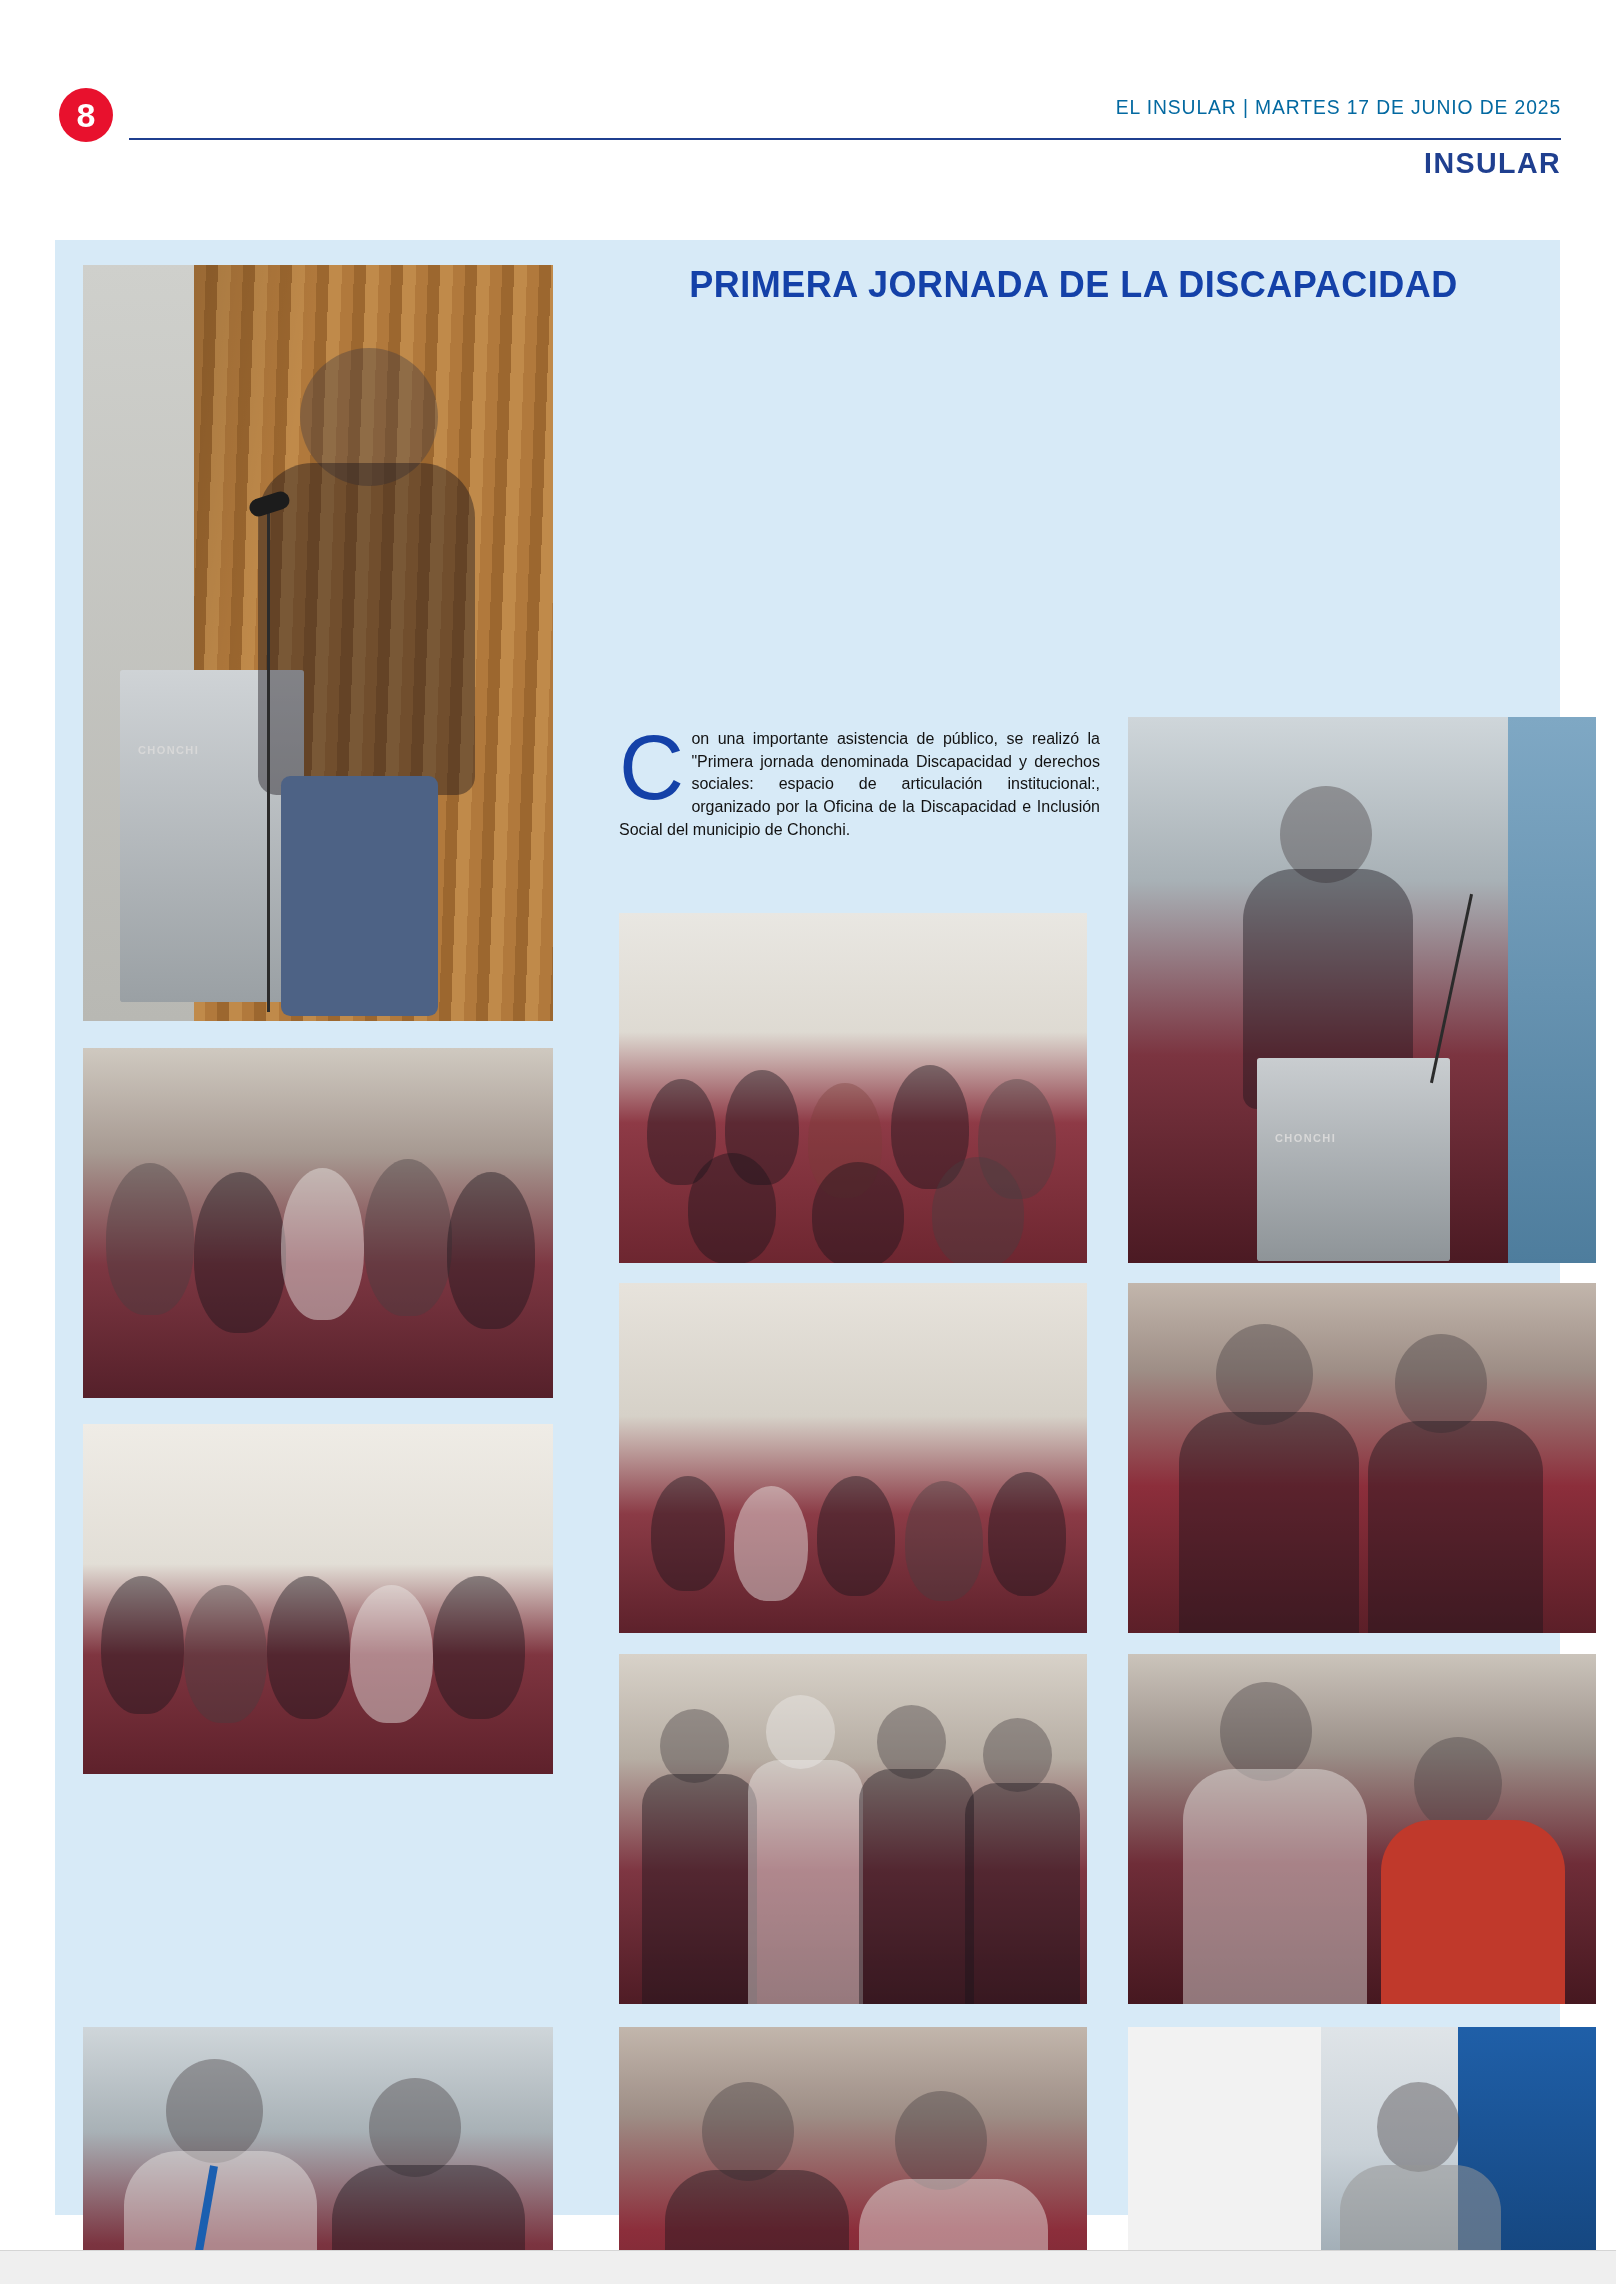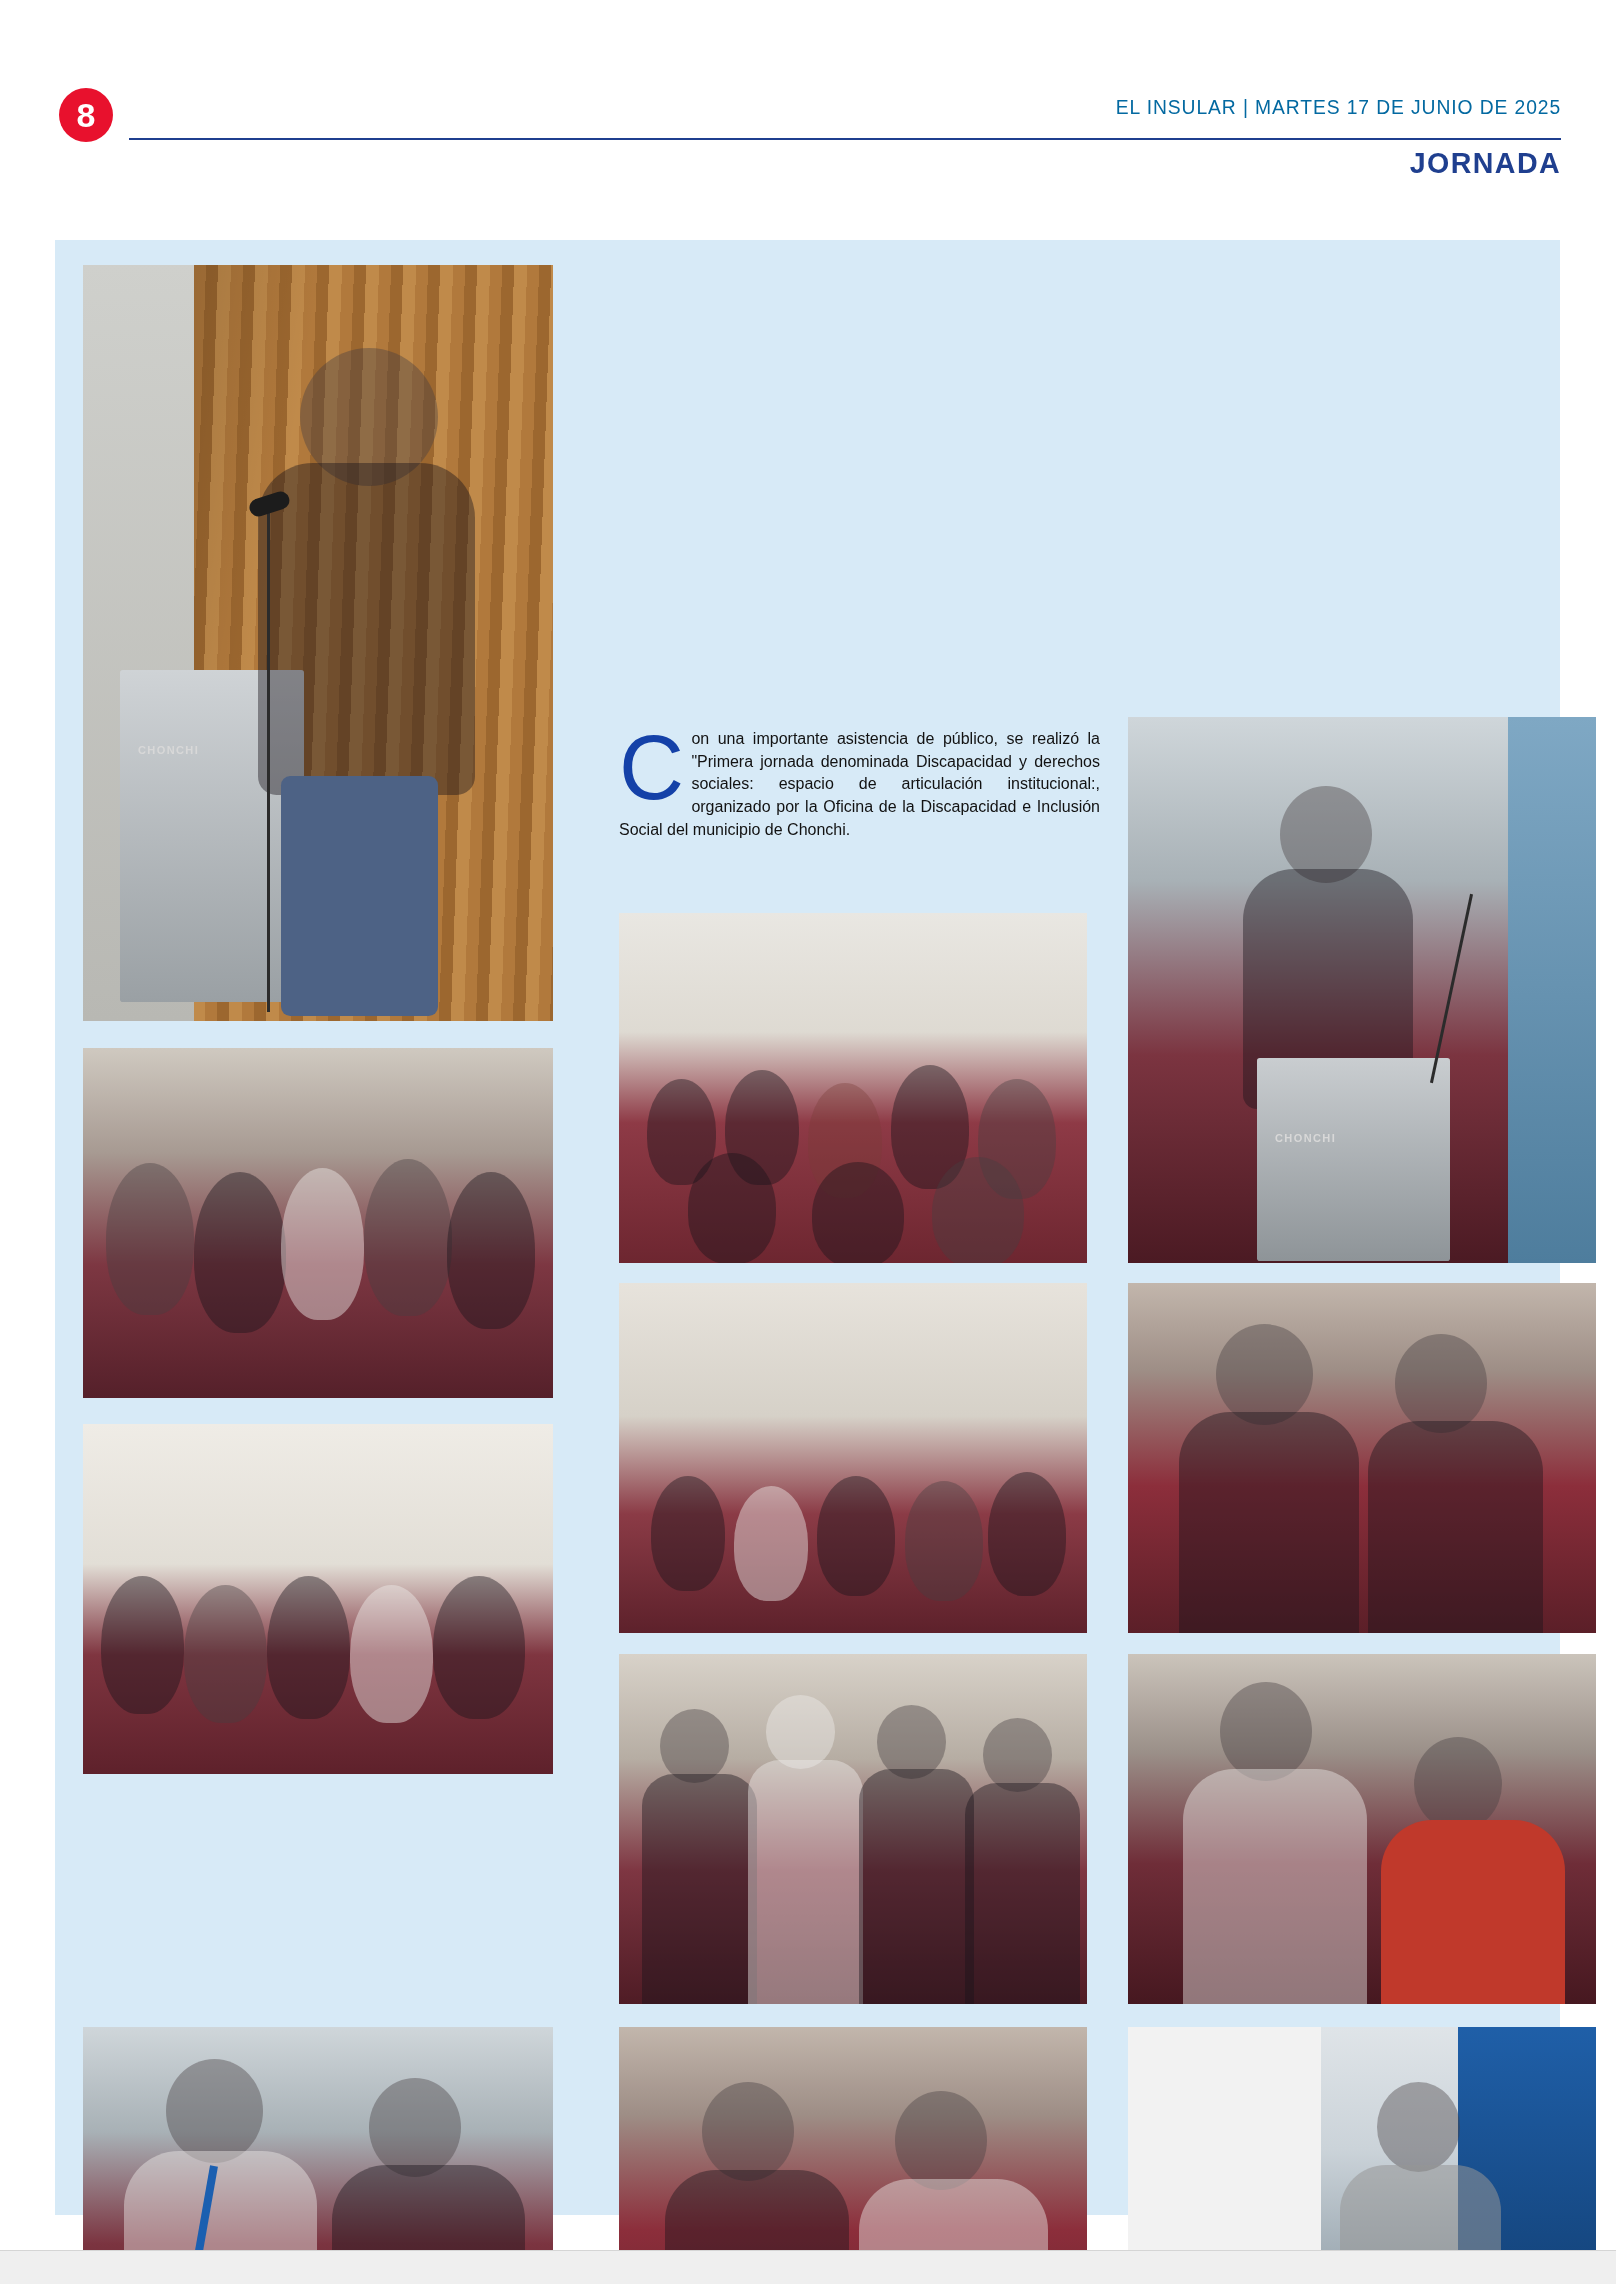--- a/index.html
+++ b/index.html
@@ -208,26 +208,27 @@
     border-top: 0.9px solid #d5d5d5;
   }
 </style>
 </head>
 <body>
 
 <div class="page-header">
   <div class="page-number-badge">8</div>
   <div class="header-rule"></div>
   <div class="header-meta">EL INSULAR  |  MARTES 17 DE JUNIO DE 2025</div>
-  <div class="section-title">JORNADA</div>
+  <div class="section-title">INSULAR</div>
 </div>
 
 <div class="article-panel">
 
   <div class="headline">
+    <div>PRIMERA JORNADA DE LA DISCAPACIDAD</div>
   </div>
 
   <div class="body-text-block">
     <span class="dropcap">C</span>
     <span>on una importante asistencia de público, se realizó la "Primera jornada denominada Discapacidad y derechos sociales: espacio de articulación institucional:, organizado por la Oficina de la Discapacidad e Inclusión Social del municipio de Chonchi.</span>
   </div>
 
   <div class="photo" style="left:28px; top:25px; width:470px; height:756px;">
     <div class="ph-inner sc-wood"></div>
     <div style="position:absolute; left:0; top:0; width:111px; height:756px; background:linear-gradient(180deg,#cfd0cc,#b8b8b3);"></div>

